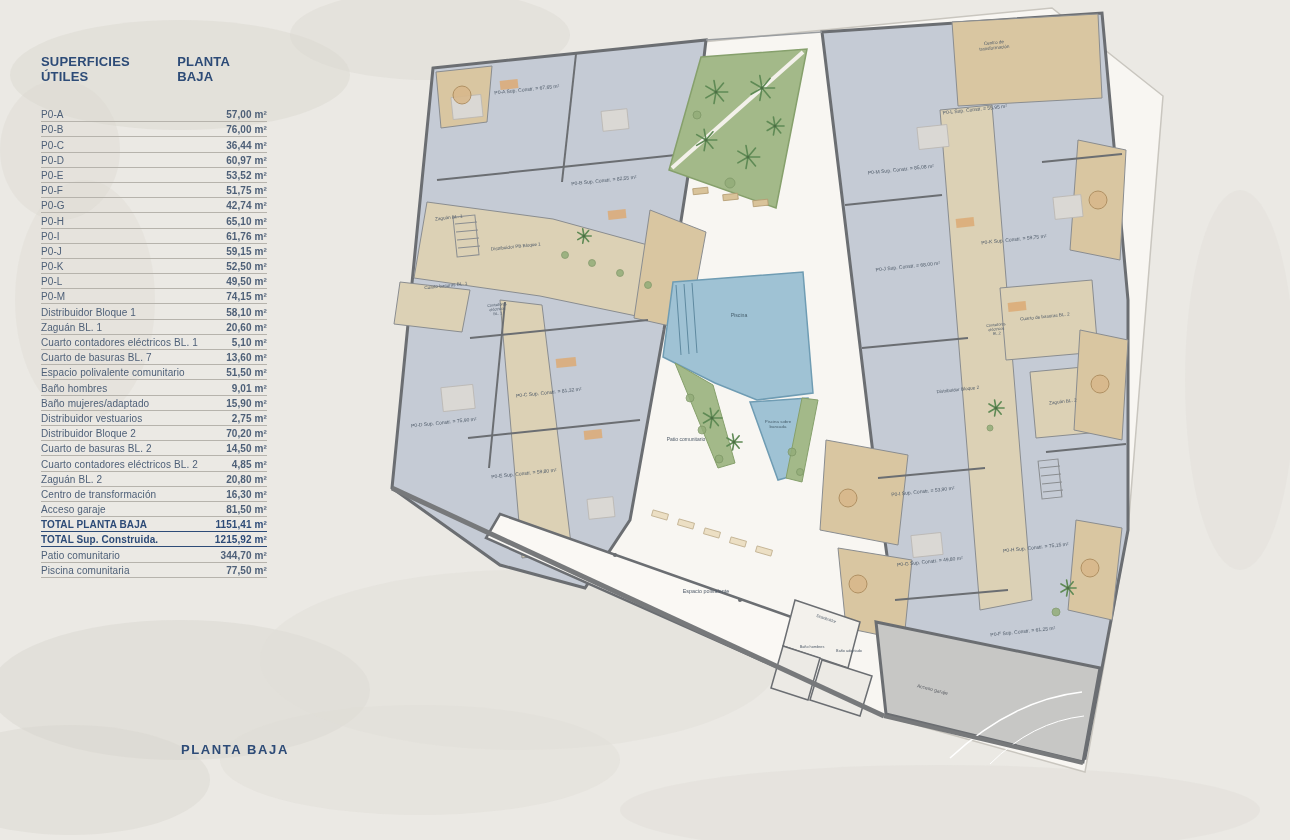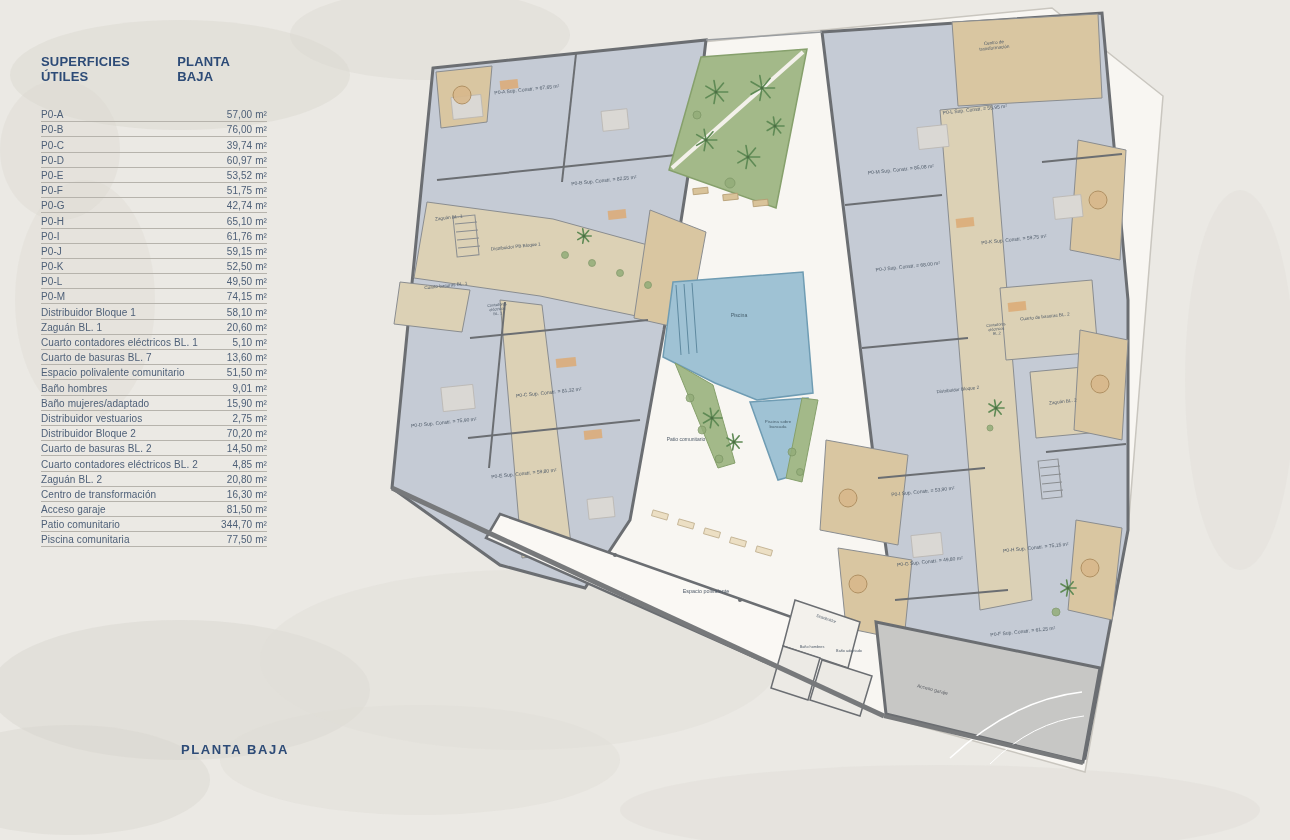--- a/index.html
+++ b/index.html
@@ -9,21 +9,21 @@
     font-family:"Liberation Sans", sans-serif;
   }
   svg{position:absolute;inset:0;}
   .legend{position:absolute;left:41px;top:54px;width:226px;z-index:5;}
   .legend-header{display:flex;justify-content:space-between;font-weight:bold;
     font-size:13px;color:#2d4b77;letter-spacing:.2px;margin-bottom:23px;}
   .sec{margin-top:0;}
   .row{display:flex;justify-content:space-between;align-items:flex-end;
     height:13.2px;border-bottom:1px solid #b6b3ac;font-size:10px;color:#4e6078;
     padding-bottom:1px;letter-spacing:.1px;}
-  .row .val{white-space:nowrap;}
+  .row .val{white-space:nowrap;font-weight:bold;}
   .row.total{color:#2d4b77;font-weight:bold;border-bottom:1.6px solid #2d4b77;}
   .plan-title{position:absolute;left:181px;top:742px;font-size:13px;font-weight:bold;
     color:#2d4b77;letter-spacing:1.6px;z-index:5;}
 </style>
 </head>
 <body>
 
 <svg width="1290" height="840" viewBox="0 0 1290 840">
 
   <g>
@@ -338,21 +338,21 @@
         <span class="val">57,00 m²</span>
       </div>
 
       <div class="row">
         <span class="lbl">P0-B</span>
         <span class="val">76,00 m²</span>
       </div>
 
       <div class="row">
         <span class="lbl">P0-C</span>
-        <span class="val">39,74 m²</span>
+        <span class="val">36,44 m²</span>
       </div>
 
       <div class="row">
         <span class="lbl">P0-D</span>
         <span class="val">60,97 m²</span>
       </div>
 
       <div class="row">
         <span class="lbl">P0-E</span>
         <span class="val">53,52 m²</span>
@@ -465,20 +465,32 @@
         <span class="lbl">Centro de transformación</span>
         <span class="val">16,30 m²</span>
       </div>
 
       <div class="row">
         <span class="lbl">Acceso garaje</span>
         <span class="val">81,50 m²</span>
       </div>
     </div>
 
+  <div>
+
+      <div class="row total">
+        <span class="lbl">TOTAL PLANTA BAJA</span>
+        <span class="val">1151,41 m²</span>
+      </div>
+
+      <div class="row total">
+        <span class="lbl">TOTAL Sup. Construida.</span>
+        <span class="val">1215,92 m²</span>
+      </div>
+    </div>
 
   <div class="sec">
 
       <div class="row">
         <span class="lbl">Patio comunitario</span>
         <span class="val">344,70 m²</span>
       </div>
 
       <div class="row">
         <span class="lbl">Piscina comunitaria</span>

